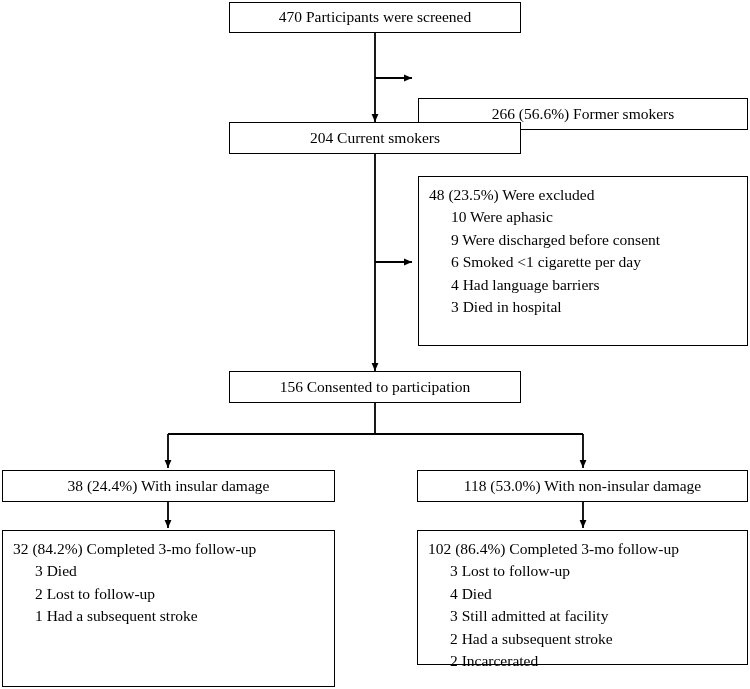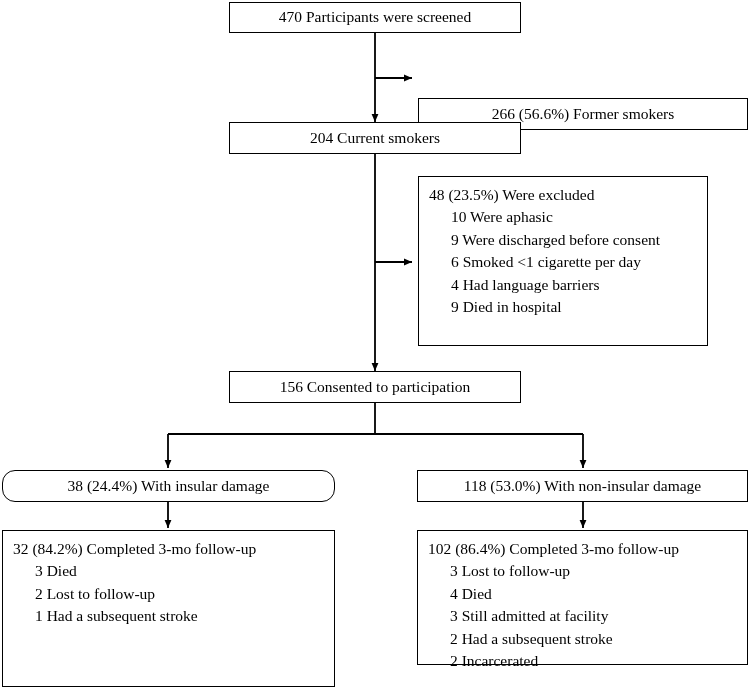--- a/index.html
+++ b/index.html
@@ -90,34 +90,34 @@
   </div>
 
   <div class="box center" style="left:418px; top:62px; width:330px; height:32px;margin-top:36px;">
     <span>266 (56.6%) Former smokers</span>
   </div>
 
   <div class="box center" style="left:229px; top:122px; width:292px; height:32px;">
     <span>204 Current smokers</span>
   </div>
 
-  <div class="box left" style="left:418px; top:176px; width:290px; height:170px;">
+  <div class="box left" style="left:418px; top:176px; width:330px; height:170px;">
     <span class="head">48 (23.5%) Were excluded</span>
     <span class="sub">10 Were aphasic</span>
     <span class="sub">9 Were discharged before consent</span>
     <span class="sub">6 Smoked &lt;1 cigarette per day</span>
     <span class="sub">4 Had language barriers</span>
-    <span class="sub">9 Died in hospital</span>
+    <span class="sub">3 Died in hospital</span>
   </div>
 
   <div class="box center" style="left:229px; top:371px; width:292px; height:32px;">
     <span>156 Consented to participation</span>
   </div>
 
-  <div class="box center" style="left:2px; top:470px; width:333px; height:32px;border-radius:13px;">
+  <div class="box center" style="left:2px; top:470px; width:333px; height:32px;">
     <span>38 (24.4%) With insular damage</span>
   </div>
 
   <div class="box center" style="left:417px; top:470px; width:331px; height:32px;">
     <span>118 (53.0%) With non-insular damage</span>
   </div>
 
   <div class="box left" style="left:2px; top:530px; width:333px; height:157px;">
     <span class="head">32 (84.2%) Completed 3-mo follow-up</span>
     <span class="sub">3 Died</span>

